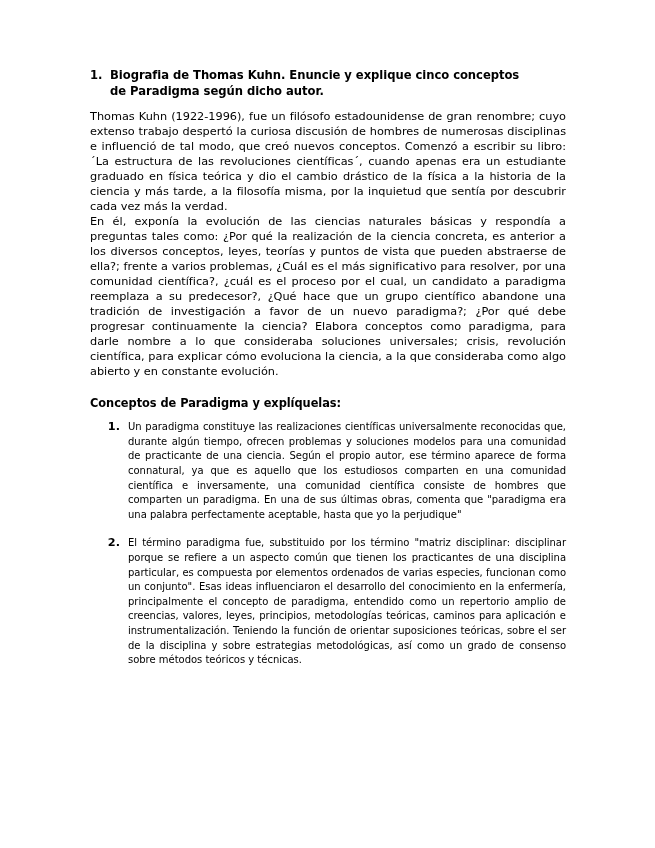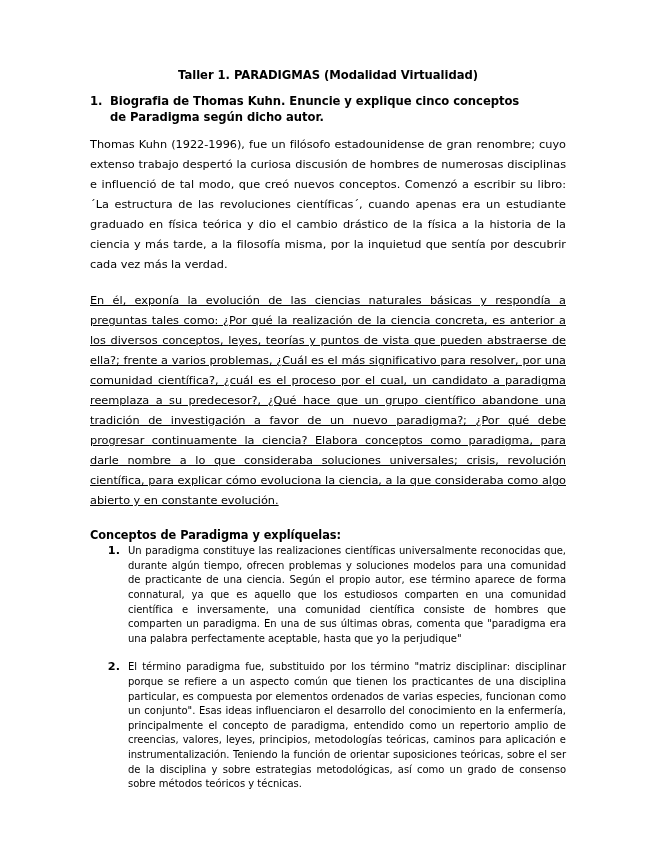--- a/index.html
+++ b/index.html
@@ -47,38 +47,37 @@
     flex: 0 0 20px;
     width: 20px;
   }
   .heading-item .txt {
     flex: 1 1 auto;
     padding-right: 36px;
   }
 
   .para {
     font-size: 11.3px;
-    line-height: 20px;
+    line-height: 15px;
     text-align: justify;
     margin: 0;
     letter-spacing: -0.02px;
     word-spacing: 0px;
   }
 
   .para + .para {
-    margin-top: 16px;
-    text-decoration: underline;
+    margin-top: 0;
   }
   .spacer-md { height: 17px; }
 
   .sec-heading {
     font-size: 11.4px;
     font-weight: bold;
     line-height: 15px;
-    margin: 0 0 1px 0;
+    margin: 0 0 9px 0;
     letter-spacing: -0.05px;
   }
 
   
   .concept-list {
     margin: 0;
     padding: 0;
     list-style: none;
   }
   .concept-item {
@@ -103,21 +102,20 @@
     line-height: 14.6px;
     text-align: justify;
     letter-spacing: -0.02px;
   }
 </style>
 </head>
 <body>
 
 <div class="page">
 
-  <h1 class="doc-title">Taller 1. PARADIGMAS (Modalidad Virtualidad)</h1>
 
   <div class="heading-item">
     <span class="num">1.</span>
     <span class="txt">Biografia de Thomas Kuhn. Enuncie y explique cinco conceptos de Paradigma según dicho autor.</span>
   </div>
 
   <p class="para">Thomas Kuhn (1922-1996), fue un filósofo estadounidense de gran renombre; cuyo extenso trabajo despertó la curiosa discusión de hombres de numerosas disciplinas e influenció de tal modo, que creó nuevos conceptos. Comenzó a escribir su libro: ´La estructura de las revoluciones científicas´, cuando apenas era un estudiante graduado en física teórica y dio el cambio drástico de la física a la historia de la ciencia y más tarde, a la filosofía misma, por la inquietud que sentía por descubrir cada vez más la verdad.</p>
 
   <p class="para">En él, exponía la evolución de las ciencias naturales básicas y respondía a preguntas tales como: ¿Por qué la realización de la ciencia concreta, es anterior a los diversos conceptos, leyes, teorías y puntos de vista que pueden abstraerse de ella?; frente a varios problemas, ¿Cuál es el más significativo para resolver, por una comunidad científica?, ¿cuál es el proceso por el cual, un candidato a paradigma reemplaza a su predecesor?, ¿Qué hace que un grupo científico abandone una tradición de investigación a favor de un nuevo paradigma?; ¿Por qué debe progresar continuamente la ciencia? Elabora conceptos como paradigma, para darle nombre a lo que consideraba soluciones universales; crisis, revolución científica, para explicar cómo evoluciona la ciencia, a la que consideraba como algo abierto y en constante evolución.</p>
 

